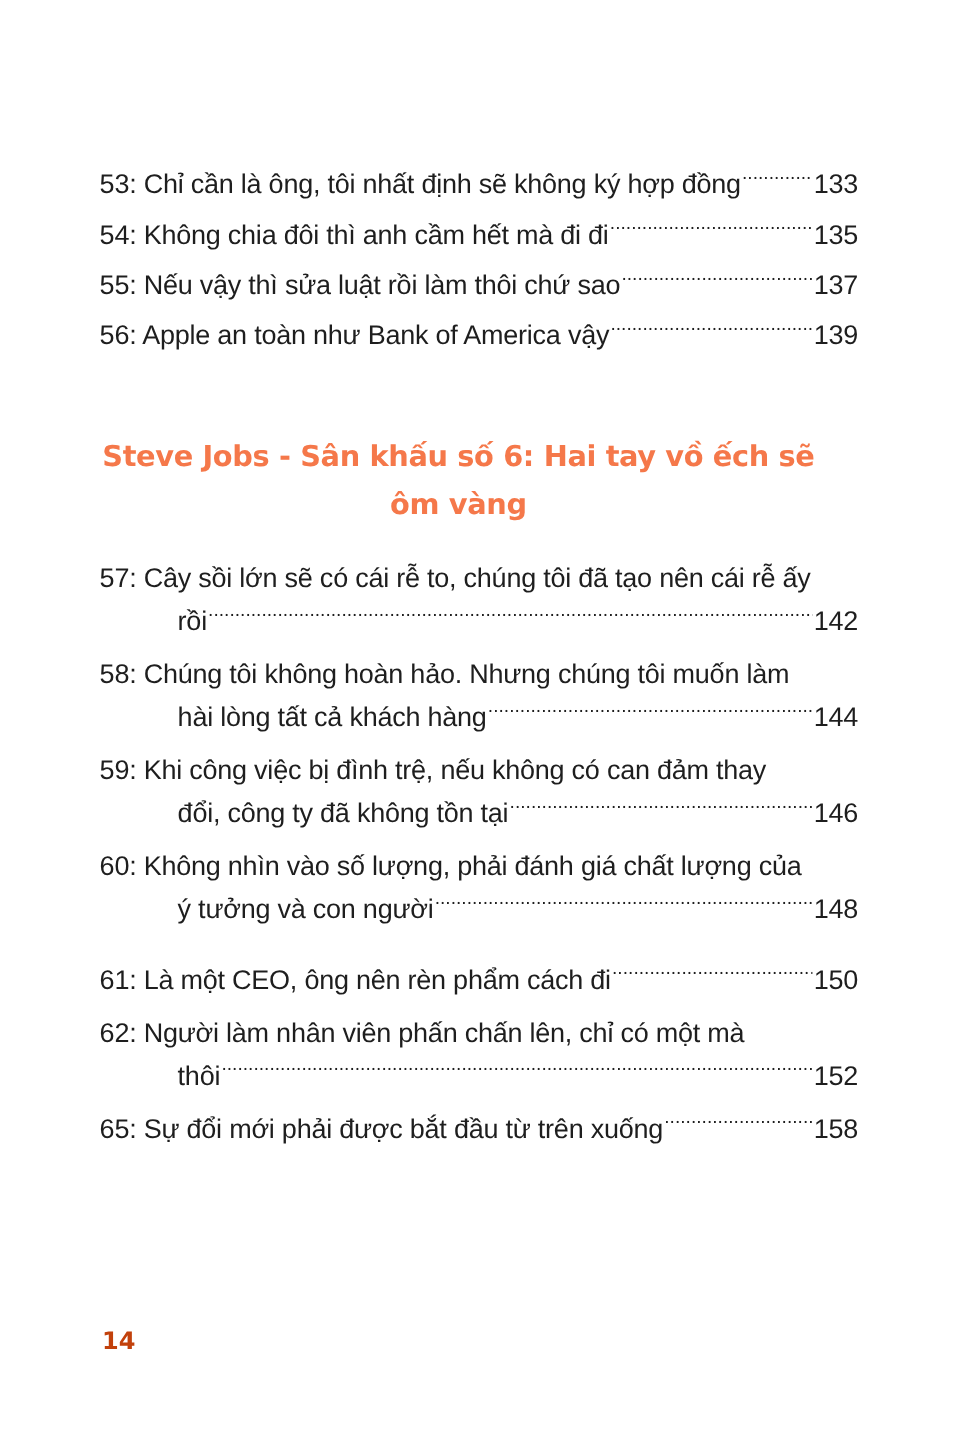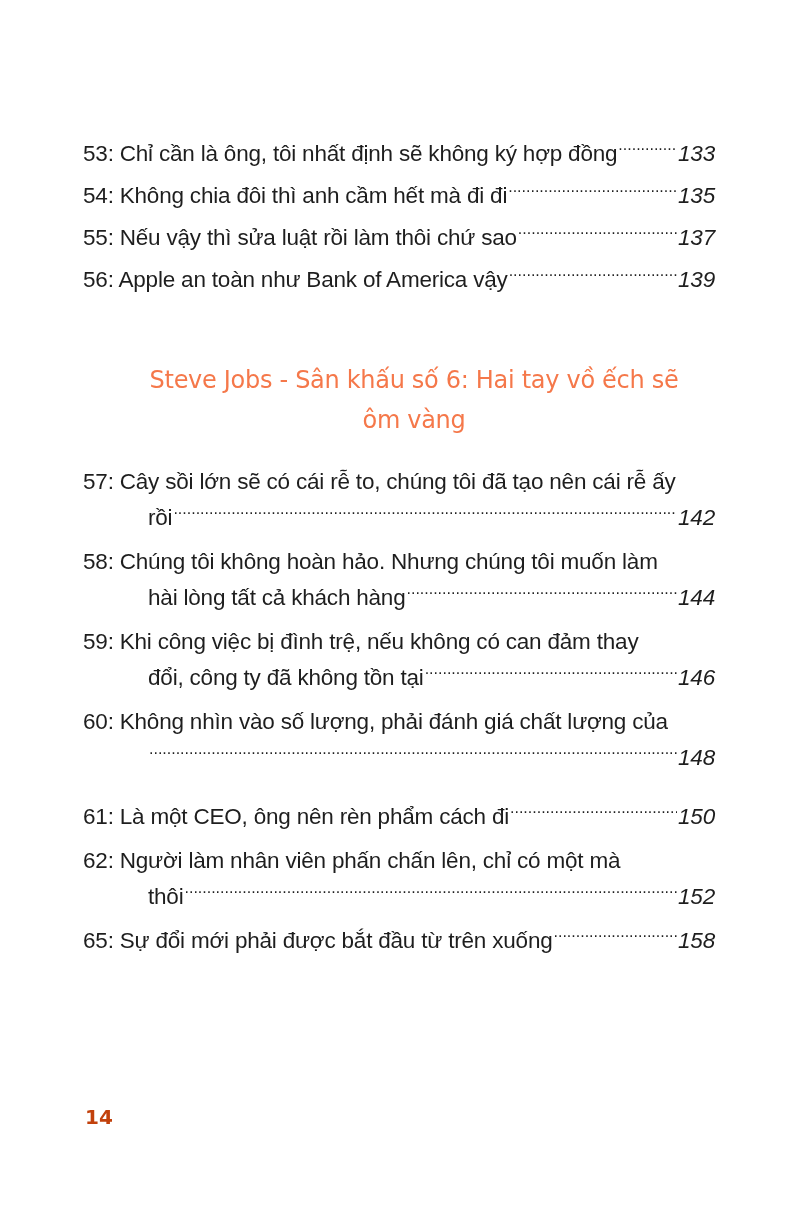--- a/index.html
+++ b/index.html
@@ -53,34 +53,33 @@
       content: "................................................................................................................................................................................................................";
       position: absolute;
       left: 0;
       bottom: -2px;
       letter-spacing: 0px;
       font-size: 16px;
       white-space: nowrap;
     }
     .entry .row .page-num {
       flex: 0 0 auto;
-      font-style: italic;
     }
     .entry.indent2 .row {
       padding-left: 65px;
     }
     .section-heading {
       position: absolute;
-      left: 84px;
+      left: 52px;
       width: 660px;
       top: 360px;
       text-align: center;
       color: #f5784a;
       font-family: "DejaVu Sans", "Liberation Sans", sans-serif;
-      font-weight: normal;
+      font-weight: bold;
       font-size: 24px;
       line-height: 40px;
       letter-spacing: -0.3px;
     }
     .page-number {
       position: absolute;
       left: 85px;
       top: 1105px;
       font-family: "DejaVu Sans", "Liberation Sans", sans-serif;
       font-weight: bold;
@@ -154,20 +153,21 @@
       <div class="row">
         <span class="text">đổi, công ty đã không tồn tại</span>
         <span class="leader"></span>
         <span class="page-num">146</span>
       </div>
     </div>
 
     <div class="entry indent2" style="margin-bottom:23px;">
       <span class="line1"><span>60:</span> <span> Không nhìn vào số lượng, phải đánh giá chất lượng của</span></span>
       <div class="row">
+        <span class="text">ý tưởng và con người</span>
         <span class="leader"></span>
         <span class="page-num">148</span>
       </div>
     </div>
 
     <div class="entry" style="margin-bottom:8px;">
       <div class="row">
         <span class="text"><span>61:</span> <span>Là một CEO, ông nên rèn phẩm cách đi</span></span>
         <span class="leader"></span>
         <span class="page-num">150</span>

